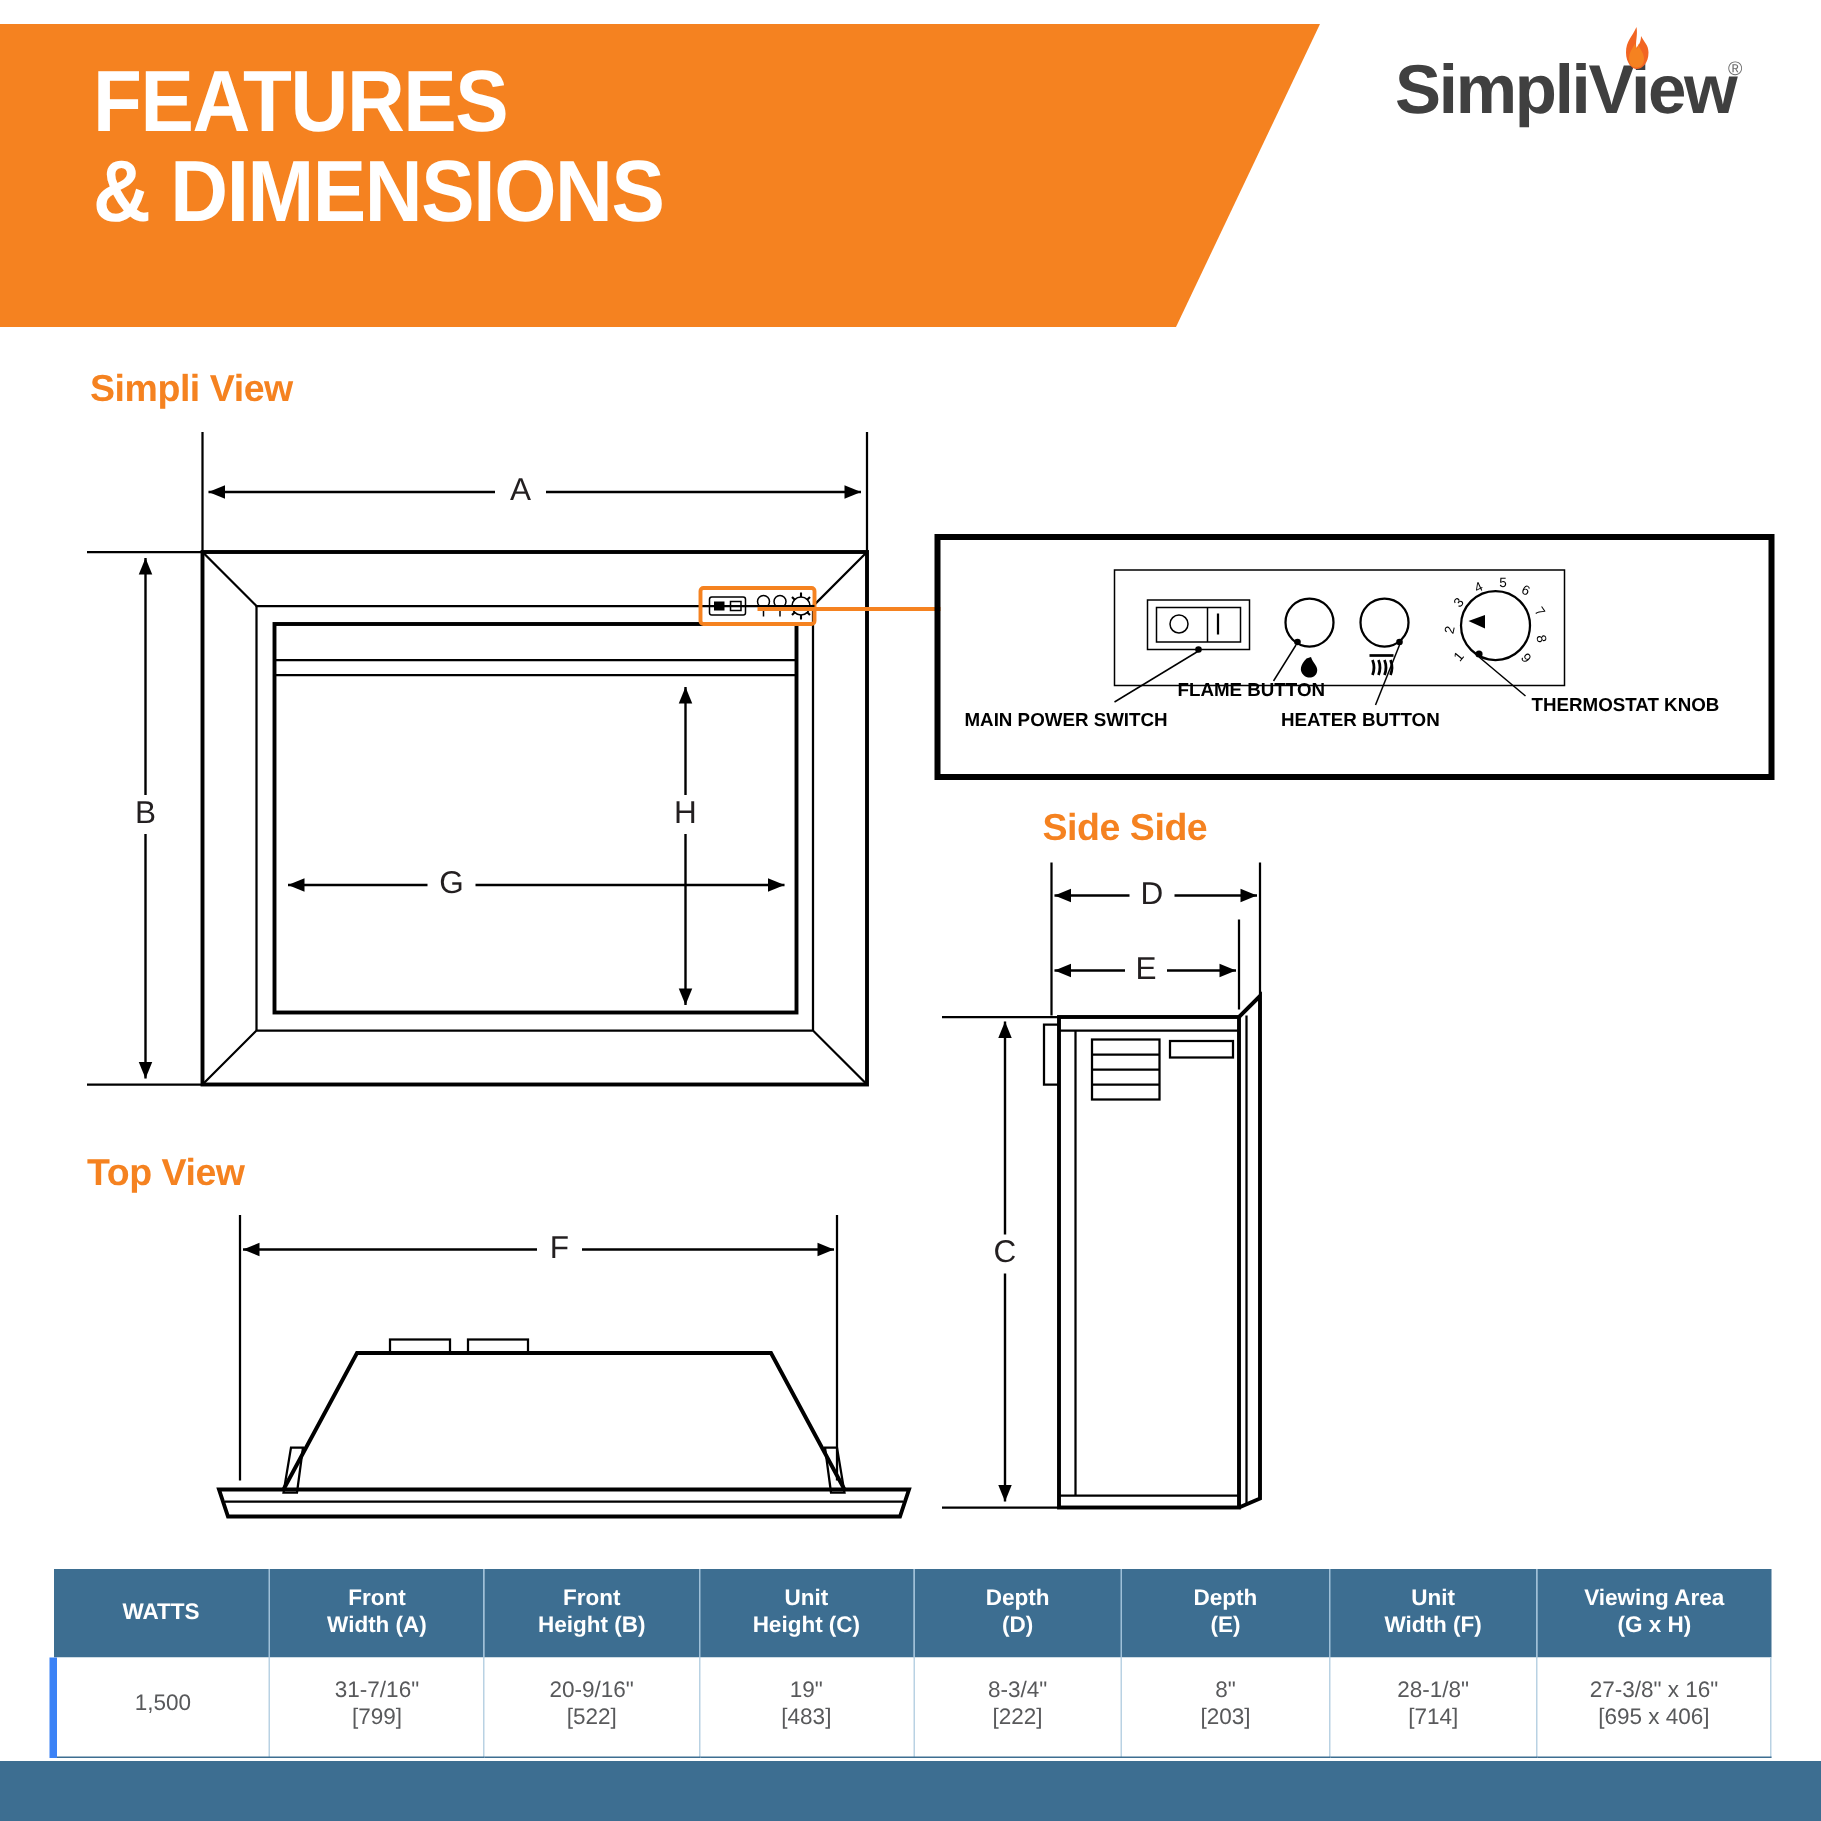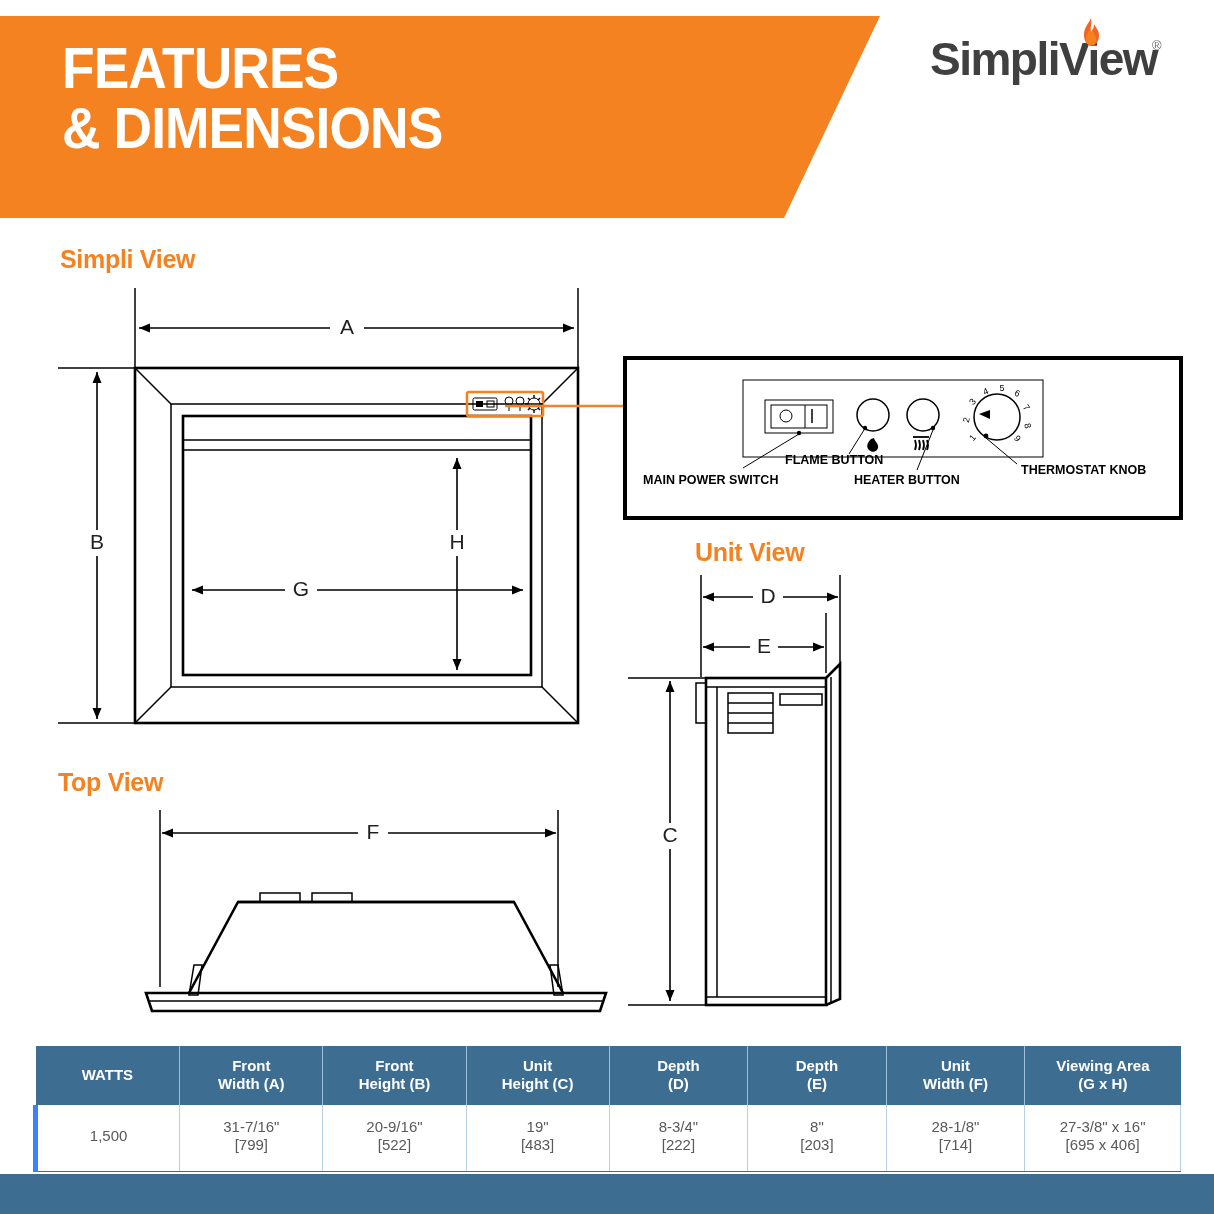--- a/index.html
+++ b/index.html
@@ -82,21 +82,21 @@
   </div>
   <svg class="logo-flame" viewBox="0 0 26 34">
     <path d="M13 0 C10 7 6 9 6 17 C6 24 10 28 13 28 C17 28 21 24 21 17 C21 12 18 10 16 6 C16 11 14 12 13 14 C12 10 14 6 13 0 Z" fill="#f26522"></path>
     <path d="M12 11 C10 15 8 17 8 21 C8 25 10 27 13 27 C16 27 18 25 18 21 C18 17 15 15 14 11 C14 15 13 16 12 11 Z" fill="#f58220"></path>
   </svg>
   <div class="logo-reg">®</div>
 </div>
 
 <div class="sec-title" id="t-front">Simpli View</div>
 <div class="sec-title" id="t-top">Top View</div>
-<div class="sec-title" id="t-side">Unit View</div>
+<div class="sec-title" id="t-side">Side Side</div>
 
 <div class="draw" style="left:40px;top:280px;">
 <svg width="570" height="470" viewBox="0 0 570 470">
 
   <line class="ln lw1" x1="95" y1="8" x2="95" y2="92"></line>
   <line class="ln lw1" x1="538" y1="8" x2="538" y2="92"></line>
   <line class="ln lw1" x1="18" y1="88" x2="100" y2="88"></line>
   <line class="ln lw1" x1="18" y1="443" x2="100" y2="443"></line>
 
   <line class="dim" x1="99" y1="48" x2="534" y2="48"></line>

